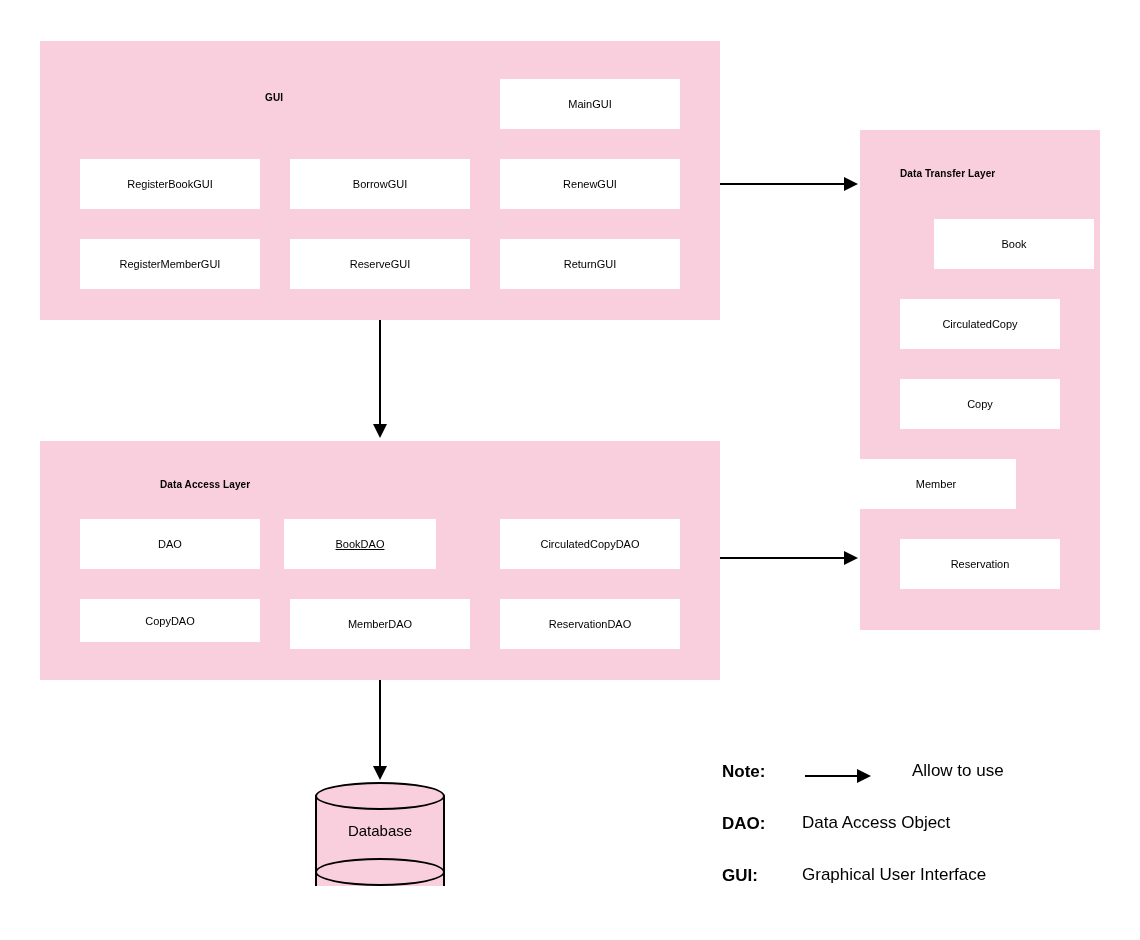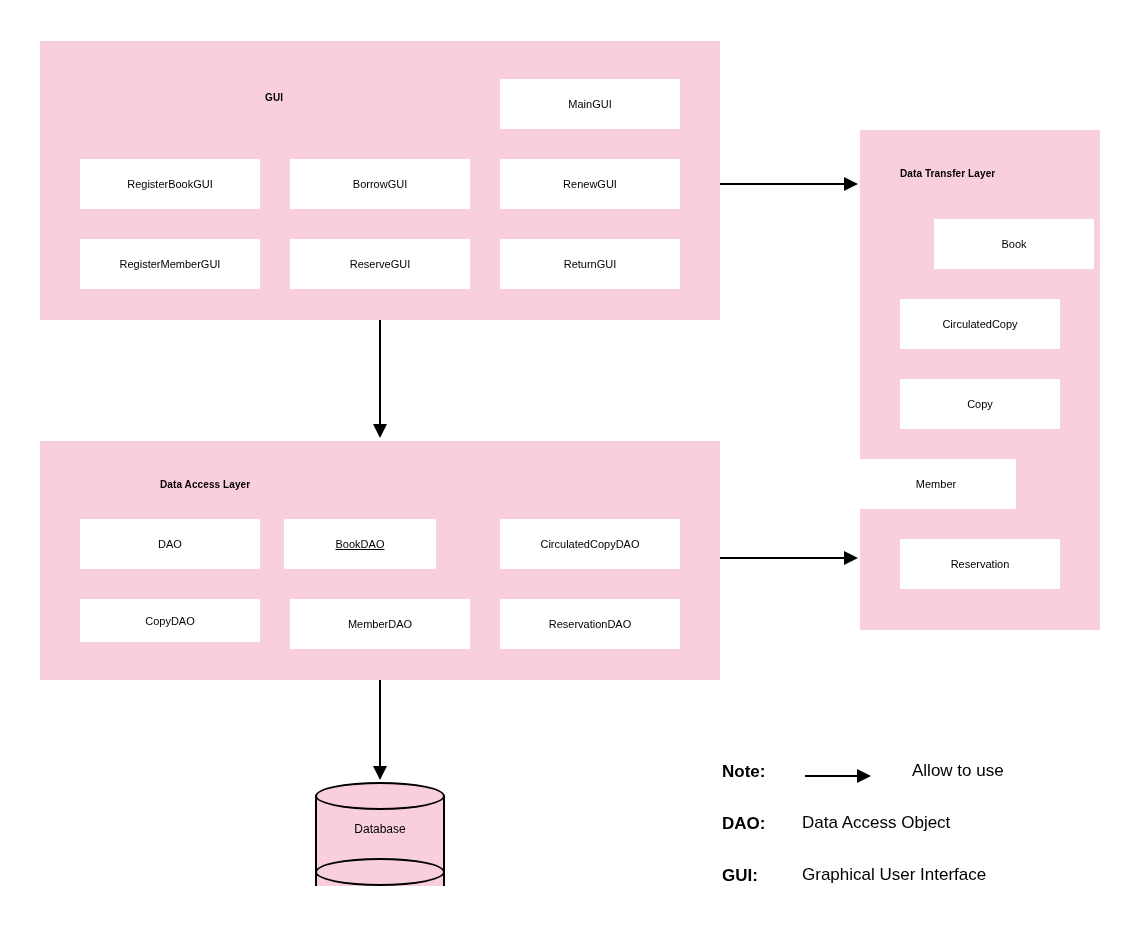--- a/index.html
+++ b/index.html
@@ -108,21 +108,21 @@
     background: #f9cfdd;
     border: 2px solid #000;
     border-radius: 50%;
     box-sizing: border-box;
   }
   #db-label {
     position: absolute;
     left: 0; top: 40px;
     width: 130px;
     text-align: center;
-    font-size: 12px;
+    font-size: 15px;
     color: #000;
   }
 
   
   #legend { position: absolute; left: 722px; top: 752px; width: 400px; }
   .legend-row {
     position: absolute;
     height: 24px;
     display: flex;
     align-items: center;

